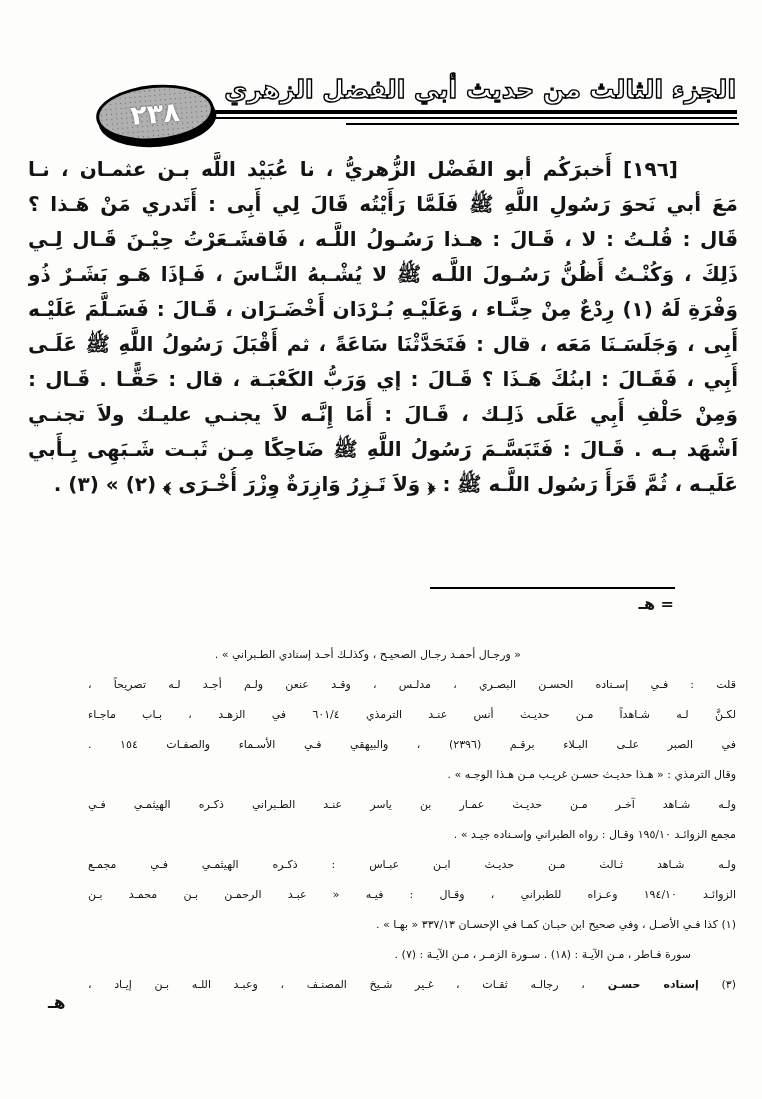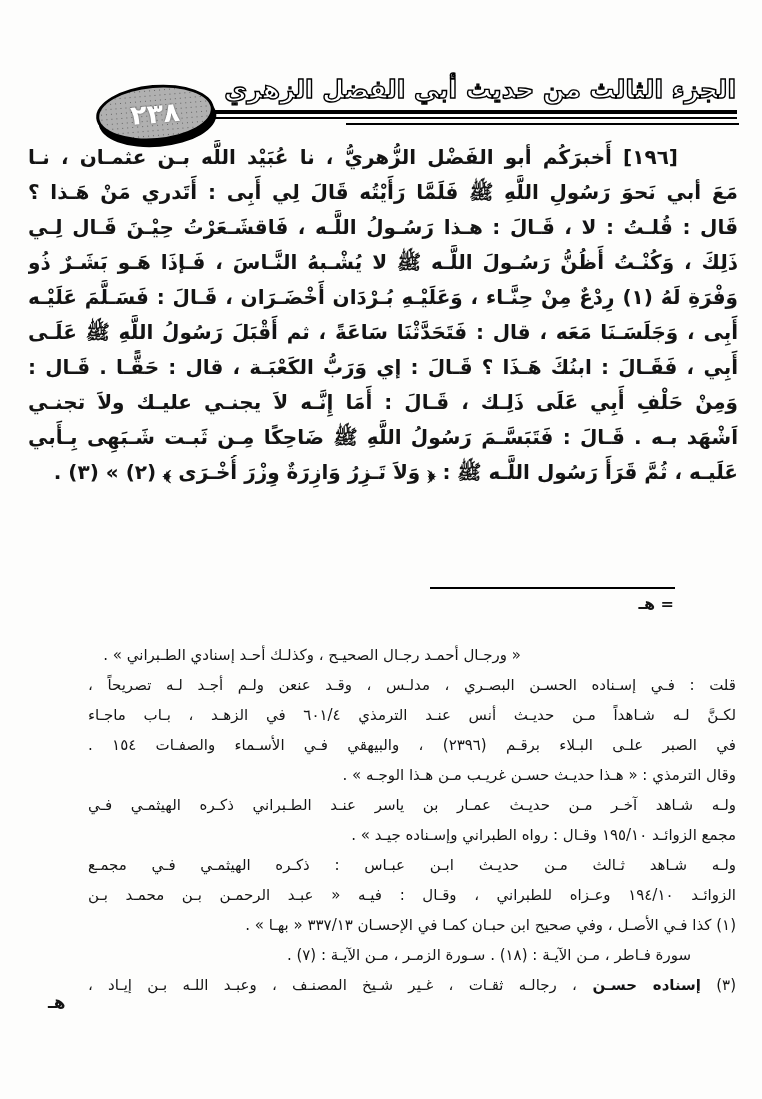--- a/index.html
+++ b/index.html
@@ -45,21 +45,21 @@
     z-index:2;
   }
   .page-oval .num {
     font-size:27px; font-weight:700; color:#fff;
     text-shadow:0 0 2px rgba(0,0,0,.65);
     line-height:1;
   }
 
   
   .main-text {
-    position:absolute; top:140px; right:24px; left:28px;
+    position:absolute; top:152px; right:24px; left:28px;
   }
   .mline {
     height:35px; line-height:35px;
     font-size:20px; font-weight:700;
     white-space:nowrap; overflow:hidden;
     text-align:right;
   }
   .mline.j { white-space:normal; text-align:justify; text-align-last:justify; }
   .m-first { padding-right:60px; }
 
@@ -70,21 +70,21 @@
   }
   .fn-mark-top {
     position:absolute; top:594px; right:88px;
     font-size:16px; font-weight:700; letter-spacing:6px;
   }
   .footnotes {
     position:absolute; top:640px; right:26px; left:88px;
   }
   .fline {
     height:30px; line-height:30px;
-    font-size:15px;
+    font-size:11px;
     text-align:right;
     white-space:nowrap; overflow:hidden;
   }
   .fline.j { white-space:normal; text-align:justify; text-align-last:justify; }
   .fn-quote { padding-right:215px; }
   .fn-cont  { padding-right:45px; }
   .fbold { font-weight:700; }
   .fn-mark-bottom {
     position:absolute; top:992px; left:48px;
     font-size:17px; font-weight:700;

